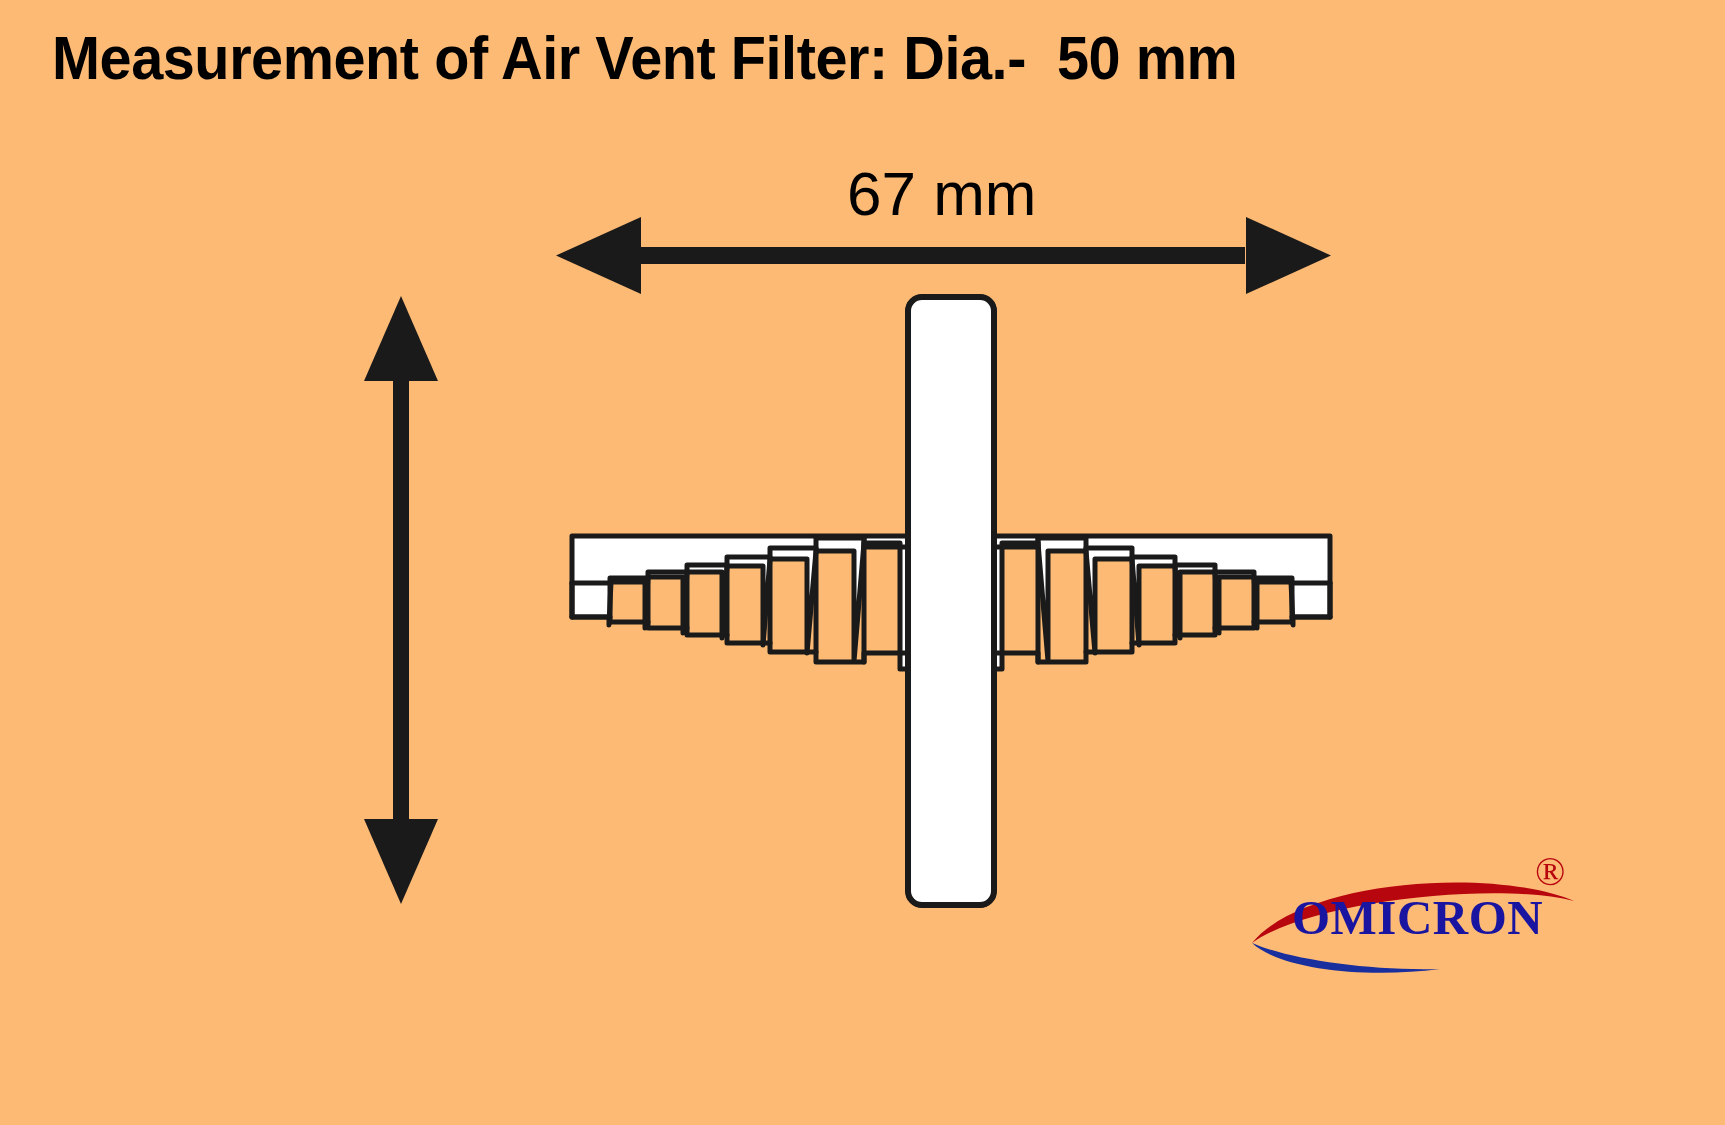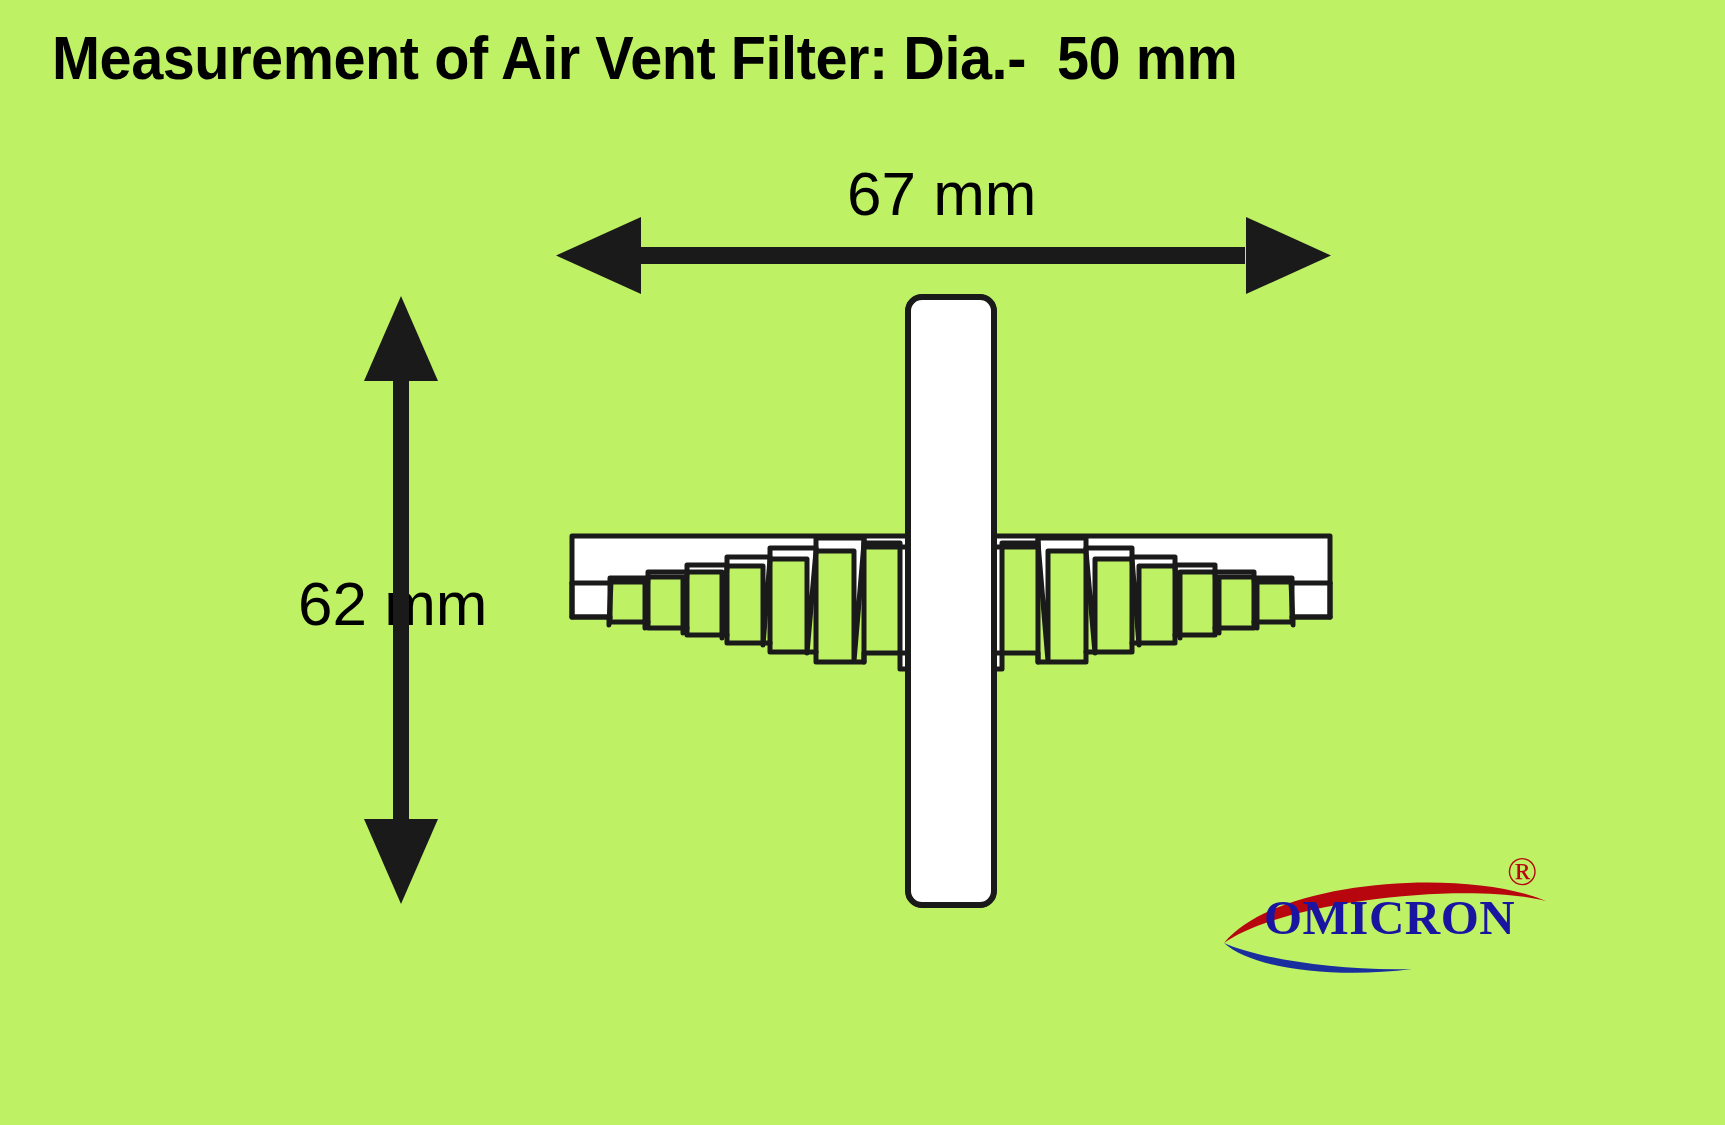--- a/index.html
+++ b/index.html
@@ -13,21 +13,21 @@
     position: relative;
     overflow: hidden;
     font-family: "Liberation Sans", sans-serif;
   }
 
   #page-root {
     position: absolute;
     left: 0; top: 0;
     width: 1725px;
     height: 1125px;
-    background: #bef264;
+    background: #fdba74;
   }
 
   
   .title {
     position: absolute;
     left: 52px;
     top: 22px;
     font-family: "Liberation Sans Narrow", "Liberation Sans", sans-serif;
     font-size: 62px;
     font-weight: bold;
@@ -63,21 +63,21 @@
     position: absolute;
     left: 0;
     top: 0;
     width: 1725px;
     height: 1125px;
   }
 
   
   .logo {
     position: absolute;
-    left: 1216px;
+    left: 1244px;
     top: 845px;
     width: 370px;
     height: 135px;
   }
   .logo-svg { position: absolute; left: 0; top: 0; }
   .logo-text {
     position: absolute;
     left: 48px;
     top: 44px;
     font-family: "Liberation Serif", serif;
@@ -99,21 +99,20 @@
 </style>
 </head>
 <body>
 
 <div id="page-root">
 
   <div class="title">Measurement of Air Vent Filter: Dia.-  50 mm</div>
 
   <div class="dim-label dim-h">67 mm</div>
 
-  <div class="dim-label dim-v">62 mm</div>
 
   <svg id="drawing" viewBox="0 0 1725 1125">
 
     <g>
 
       <rect x="615" y="247" width="630" height="17" fill="#1a1a1a"></rect>
 
       <polygon points="556,255.5 641,217 641,294" fill="#1a1a1a"></polygon>
 
       <polygon points="1331,255.5 1246,217 1246,294" fill="#1a1a1a"></polygon>

